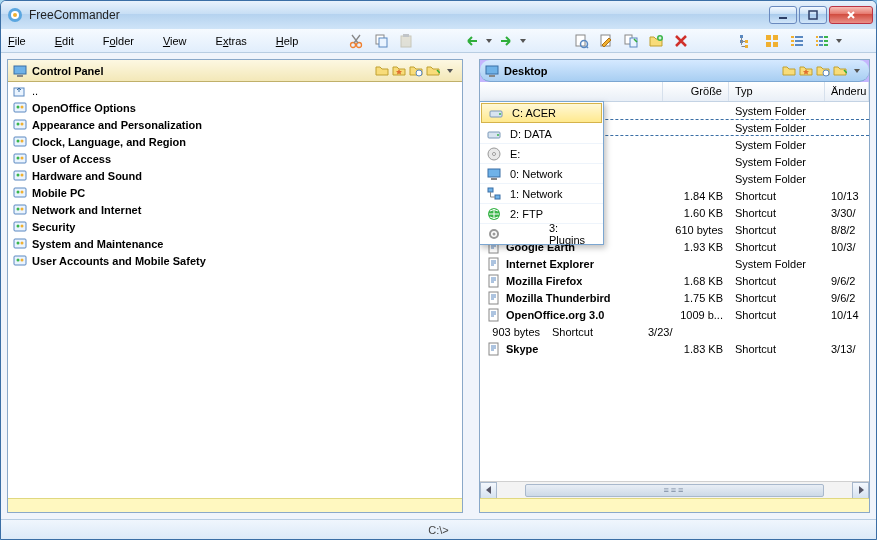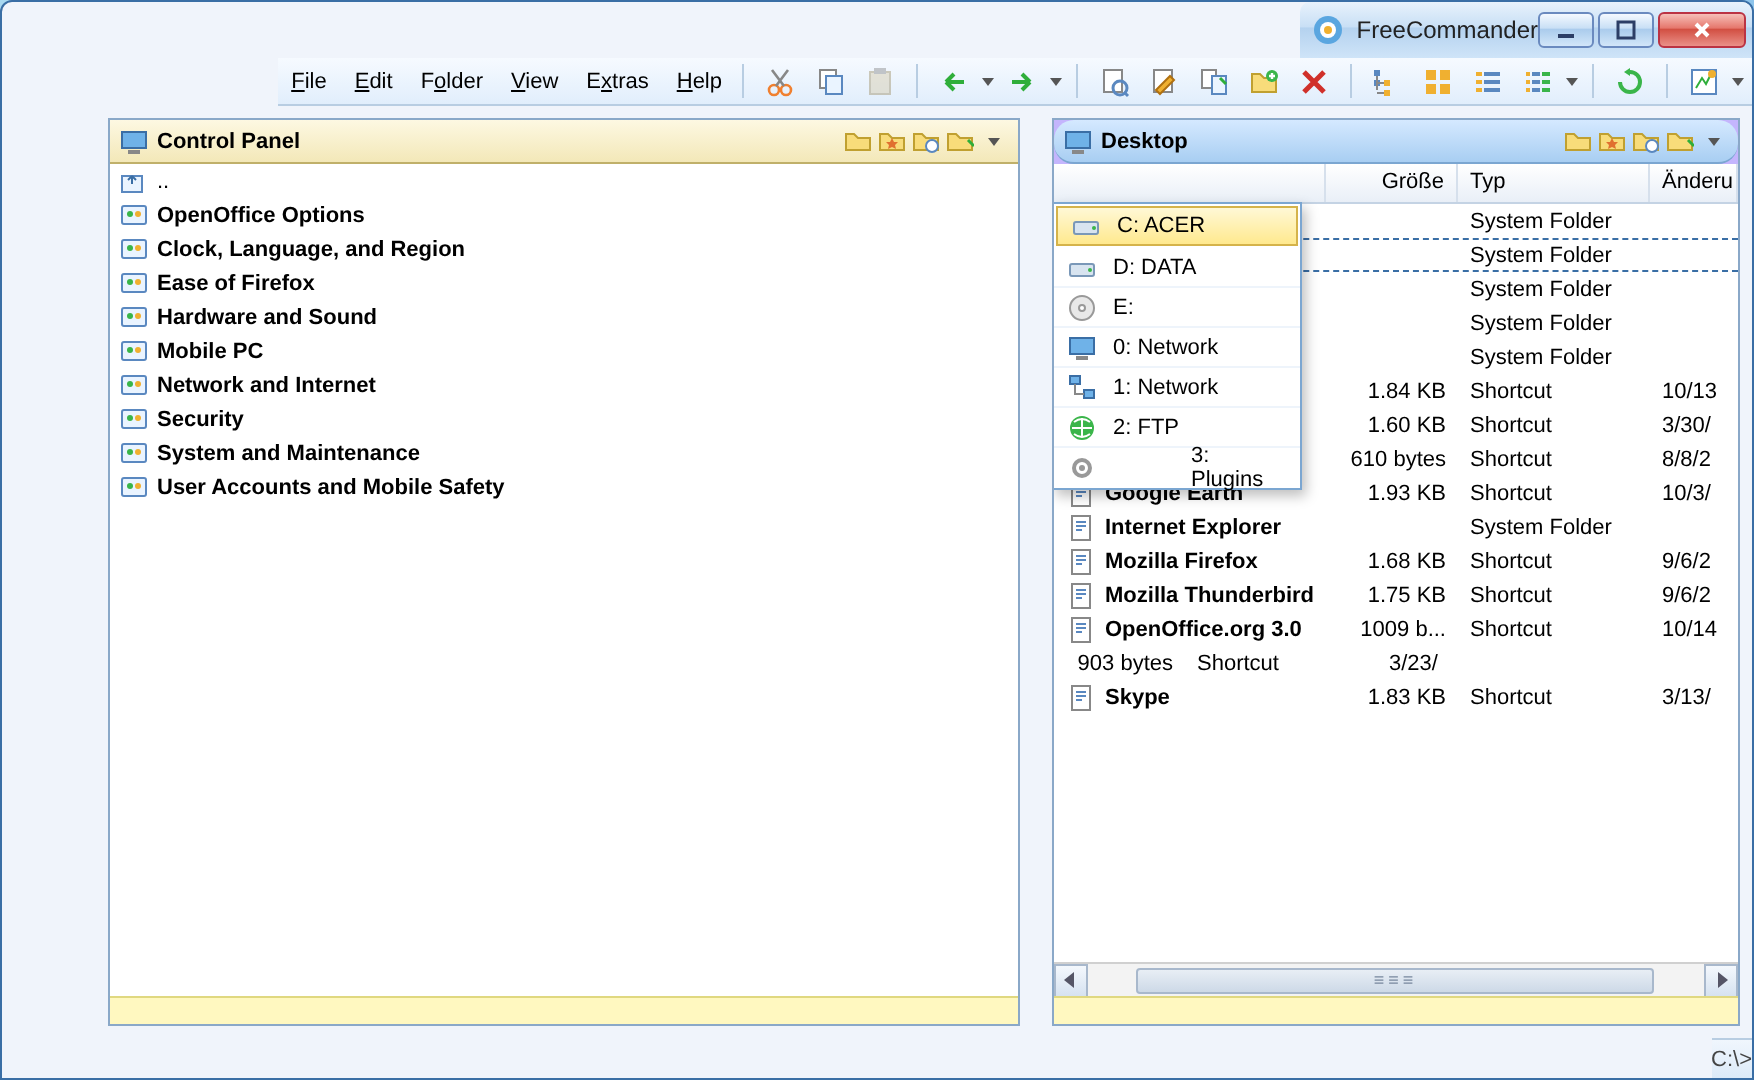--- a/index.html
+++ b/index.html
@@ -1,27 +1,27 @@
 <!DOCTYPE html>
 <html><head>
 <meta charset="utf-8">
 <style>
 * { box-sizing: border-box; margin: 0; padding: 0; font-family: Tahoma, Arial, sans-serif; font-size: 11px; }
 body { width: 877px; height: 540px; background: linear-gradient(135deg, #a8d8f0, #7db8e8); overflow: hidden; }
 
-.window { width: 100%; height: 100%; border: 1px solid #3a6ea5; border-radius: 6px 6px 0 0; background: #f0f4fb; display: flex; flex-direction: column; align-items: flex-end; }
+.window { width: 100%; height: 100%; border: 1px solid #3a6ea5; border-radius: 6px 6px 0 0; background: #f0f4fb; display: flex; flex-direction: column; }
 
 .titlebar { height: 28px; background: linear-gradient(#e8f2fc, #c8dff5 45%, #b4d2ef 46%, #cfe4f8); border-radius: 5px 5px 0 0; display: flex; align-items: center; padding: 0 3px 0 6px; }
 .titlebar .icon { width: 16px; height: 16px; margin-right: 6px; }
 .titlebar .title { flex: 1; color: #222; font-size: 12px; }
 .win-btns { display: flex; gap: 2px; }
 .win-btn { width: 28px; height: 18px; border: 1px solid #6a8abf; border-radius: 3px; background: linear-gradient(#f4f9ff, #c8dff5 45%, #a9cbec 46%, #d2e6f9); display: flex; align-items: center; justify-content: center; cursor: pointer; color: #2c3e66; }
 .win-btn.close { background: linear-gradient(#f6bfb8, #e5756a 45%, #d14d40 46%, #ea9088); border-color: #b34; color: #fff; width: 44px; }
 
-.menubar { height: 24px; border-bottom: 1px solid #b8cde2; display: flex; align-items: stretch; background: linear-gradient(#f6faff, #e1eefc); }
+.menubar { height: 24px; border-bottom: 1px solid #b8cde2; display: flex; align-items: stretch; background: linear-gradient(#f6faff, #e1eefc); gap: 15px; }
 .menubar .menu { padding: 0 7px; line-height: 24px; cursor: pointer; }
 .menubar .menu .ul { text-decoration: underline; }
 .menubar .sep { width: 1px; margin: 3px 3px; background: #b8cde2; }
 .tb-icons { display: flex; align-items: center; gap: 3px; padding: 0 4px; }
 .tb-btn { width: 22px; height: 20px; border: 1px solid transparent; display: flex; align-items: center; justify-content: center; cursor: pointer; border-radius: 2px; }
 .tb-btn.disabled { opacity: 0.45; cursor: default; }
 .mini-drop { width: 6px; height: 18px; display: flex; align-items: center; justify-content: center; }
 
 .body { flex: 1; display: flex; padding: 6px; gap: 6px; min-height: 0; }
 .pane { flex: 1; display: flex; flex-direction: column; border: 1px solid #8aa8c8; background: #c4b5fd; min-width: 0; }
@@ -327,31 +327,41 @@
               <span class="bold">OpenOffice Options</span>
             </li>
             <li>
               <span class="icon16">
                 <svg width="16" height="16">
                   <rect x="2" y="3" width="12" height="9" rx="1" fill="#eaf4ff" stroke="#5a88c0"></rect>
                   <circle cx="6" cy="7" r="1.5" fill="#3ab54a"></circle>
                   <circle cx="10" cy="7" r="1.5" fill="#f0b030"></circle>
                 </svg>
               </span>
+              <span class="bold">Appearance and Personalization</span>
+            </li>
+            <li>
+              <span class="icon16">
+                <svg width="16" height="16">
+                  <rect x="2" y="3" width="12" height="9" rx="1" fill="#eaf4ff" stroke="#5a88c0"></rect>
+                  <circle cx="6" cy="7" r="1.5" fill="#3ab54a"></circle>
+                  <circle cx="10" cy="7" r="1.5" fill="#f0b030"></circle>
+                </svg>
+              </span>
               <span class="bold">Clock, Language, and Region</span>
             </li>
             <li>
               <span class="icon16">
                 <svg width="16" height="16">
                   <rect x="2" y="3" width="12" height="9" rx="1" fill="#eaf4ff" stroke="#5a88c0"></rect>
                   <circle cx="6" cy="7" r="1.5" fill="#3ab54a"></circle>
                   <circle cx="10" cy="7" r="1.5" fill="#f0b030"></circle>
                 </svg>
               </span>
-              <span class="bold">Ease of Firefox</span>
+              <span class="bold">User of Access</span>
             </li>
             <li>
               <span class="icon16">
                 <svg width="16" height="16">
                   <rect x="2" y="3" width="12" height="9" rx="1" fill="#eaf4ff" stroke="#5a88c0"></rect>
                   <circle cx="6" cy="7" r="1.5" fill="#3ab54a"></circle>
                   <circle cx="10" cy="7" r="1.5" fill="#f0b030"></circle>
                 </svg>
               </span>
               <span class="bold">Hardware and Sound</span>

